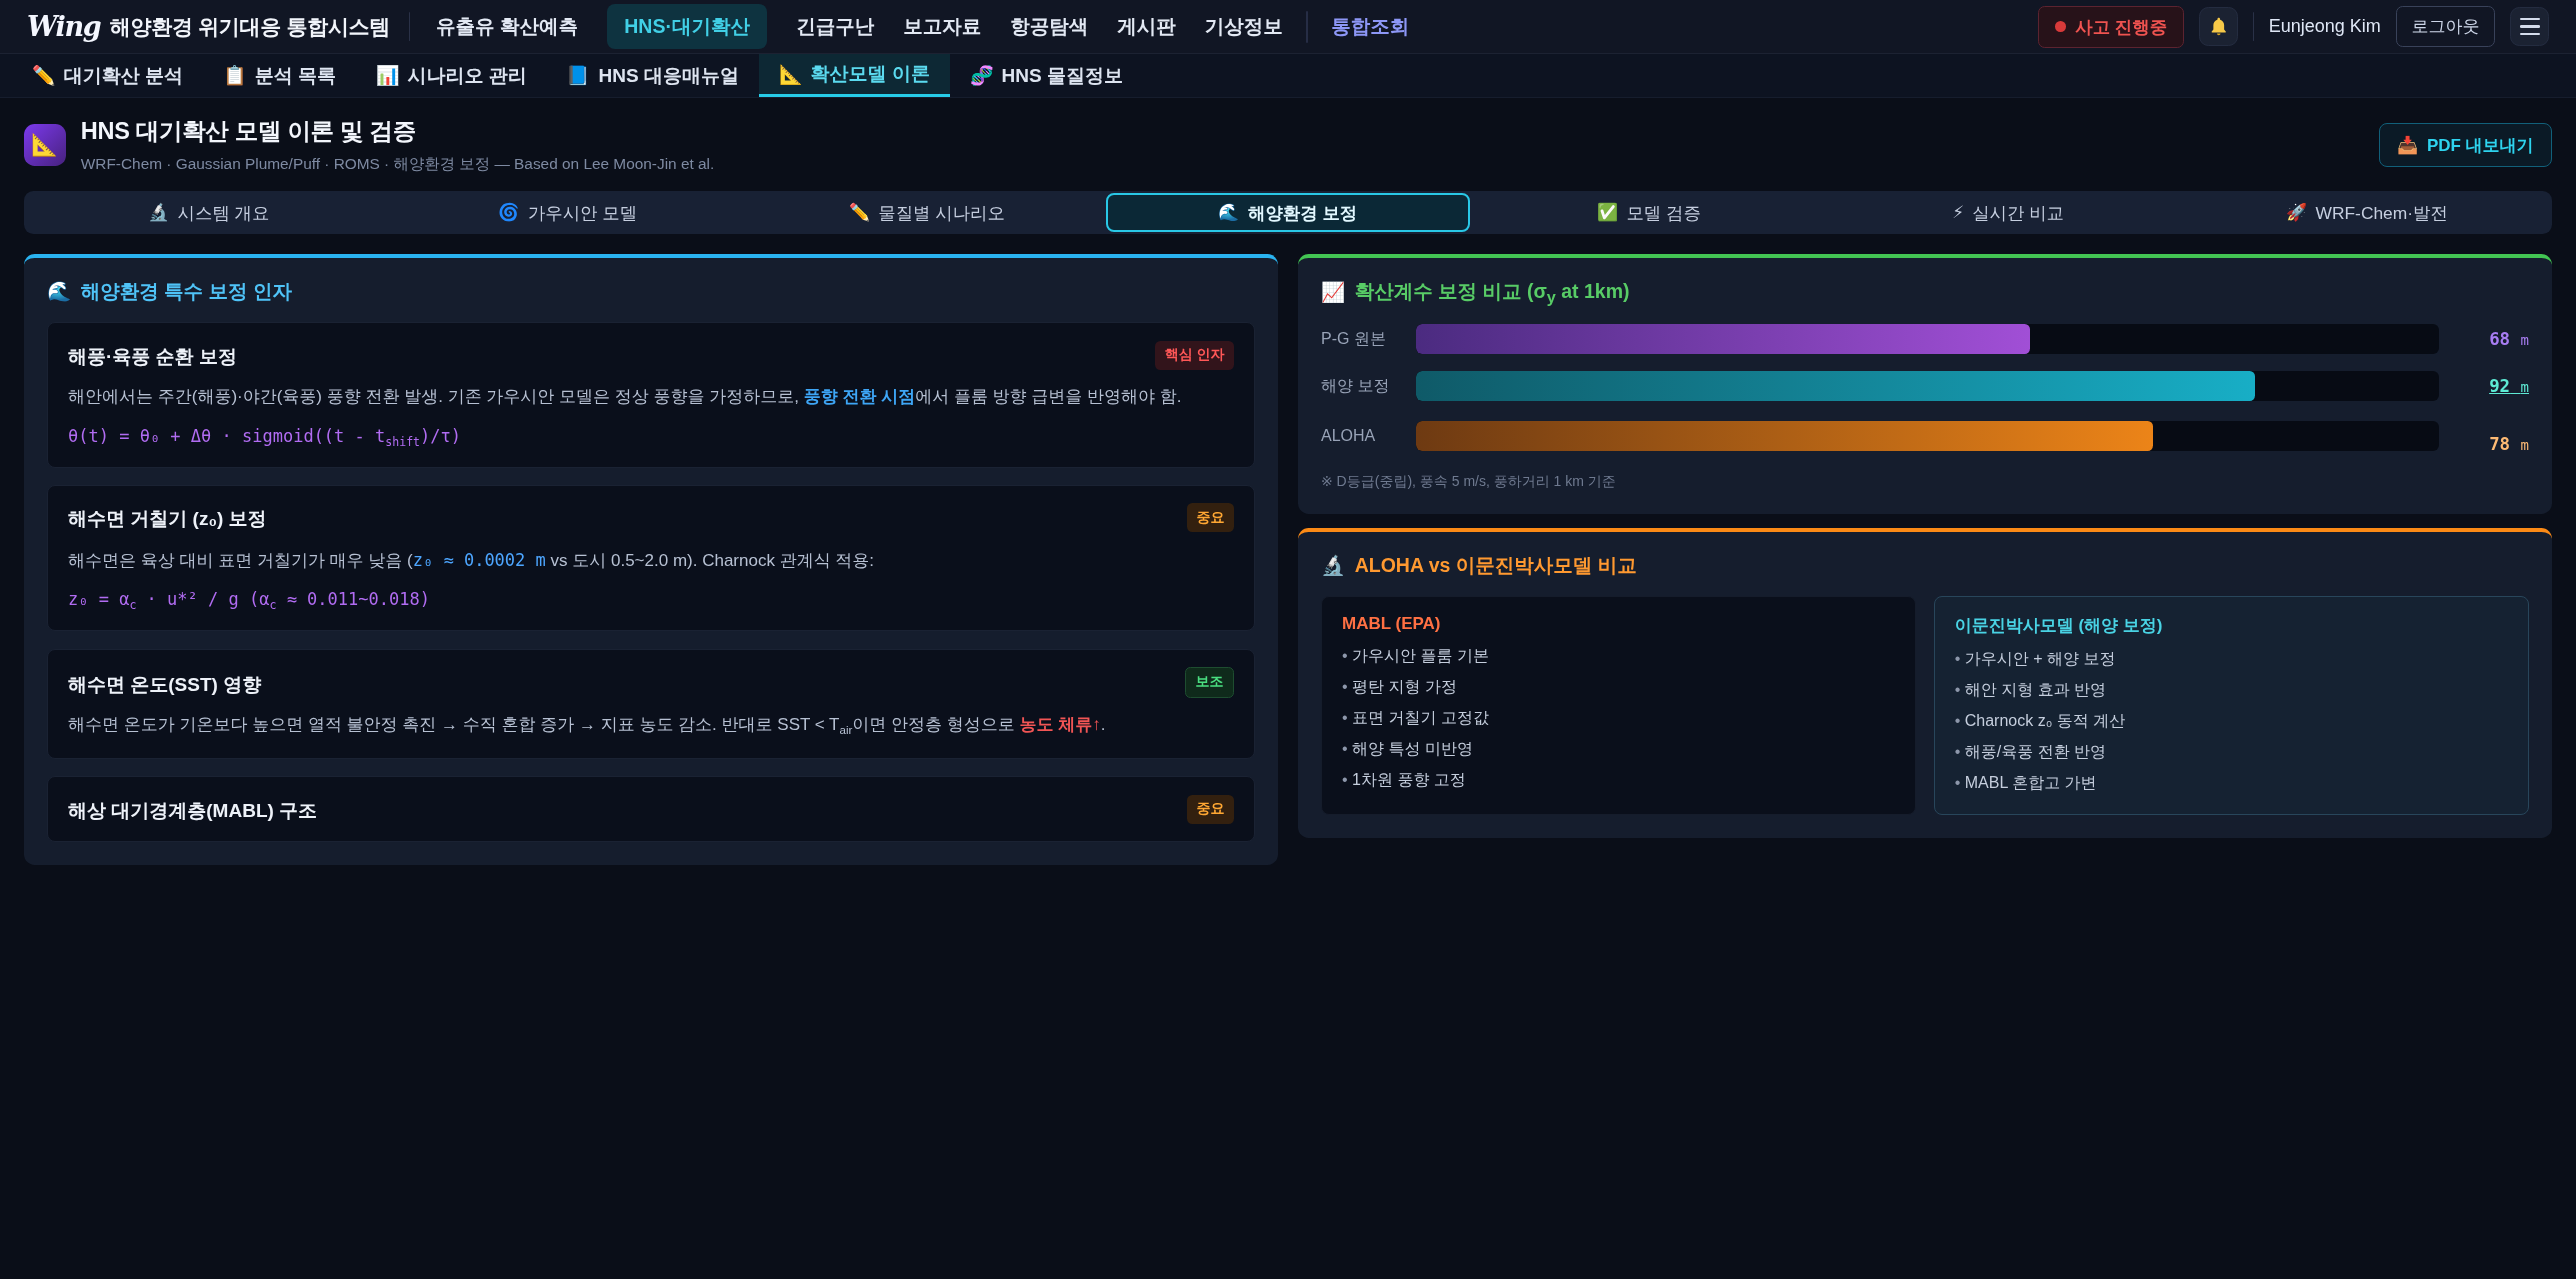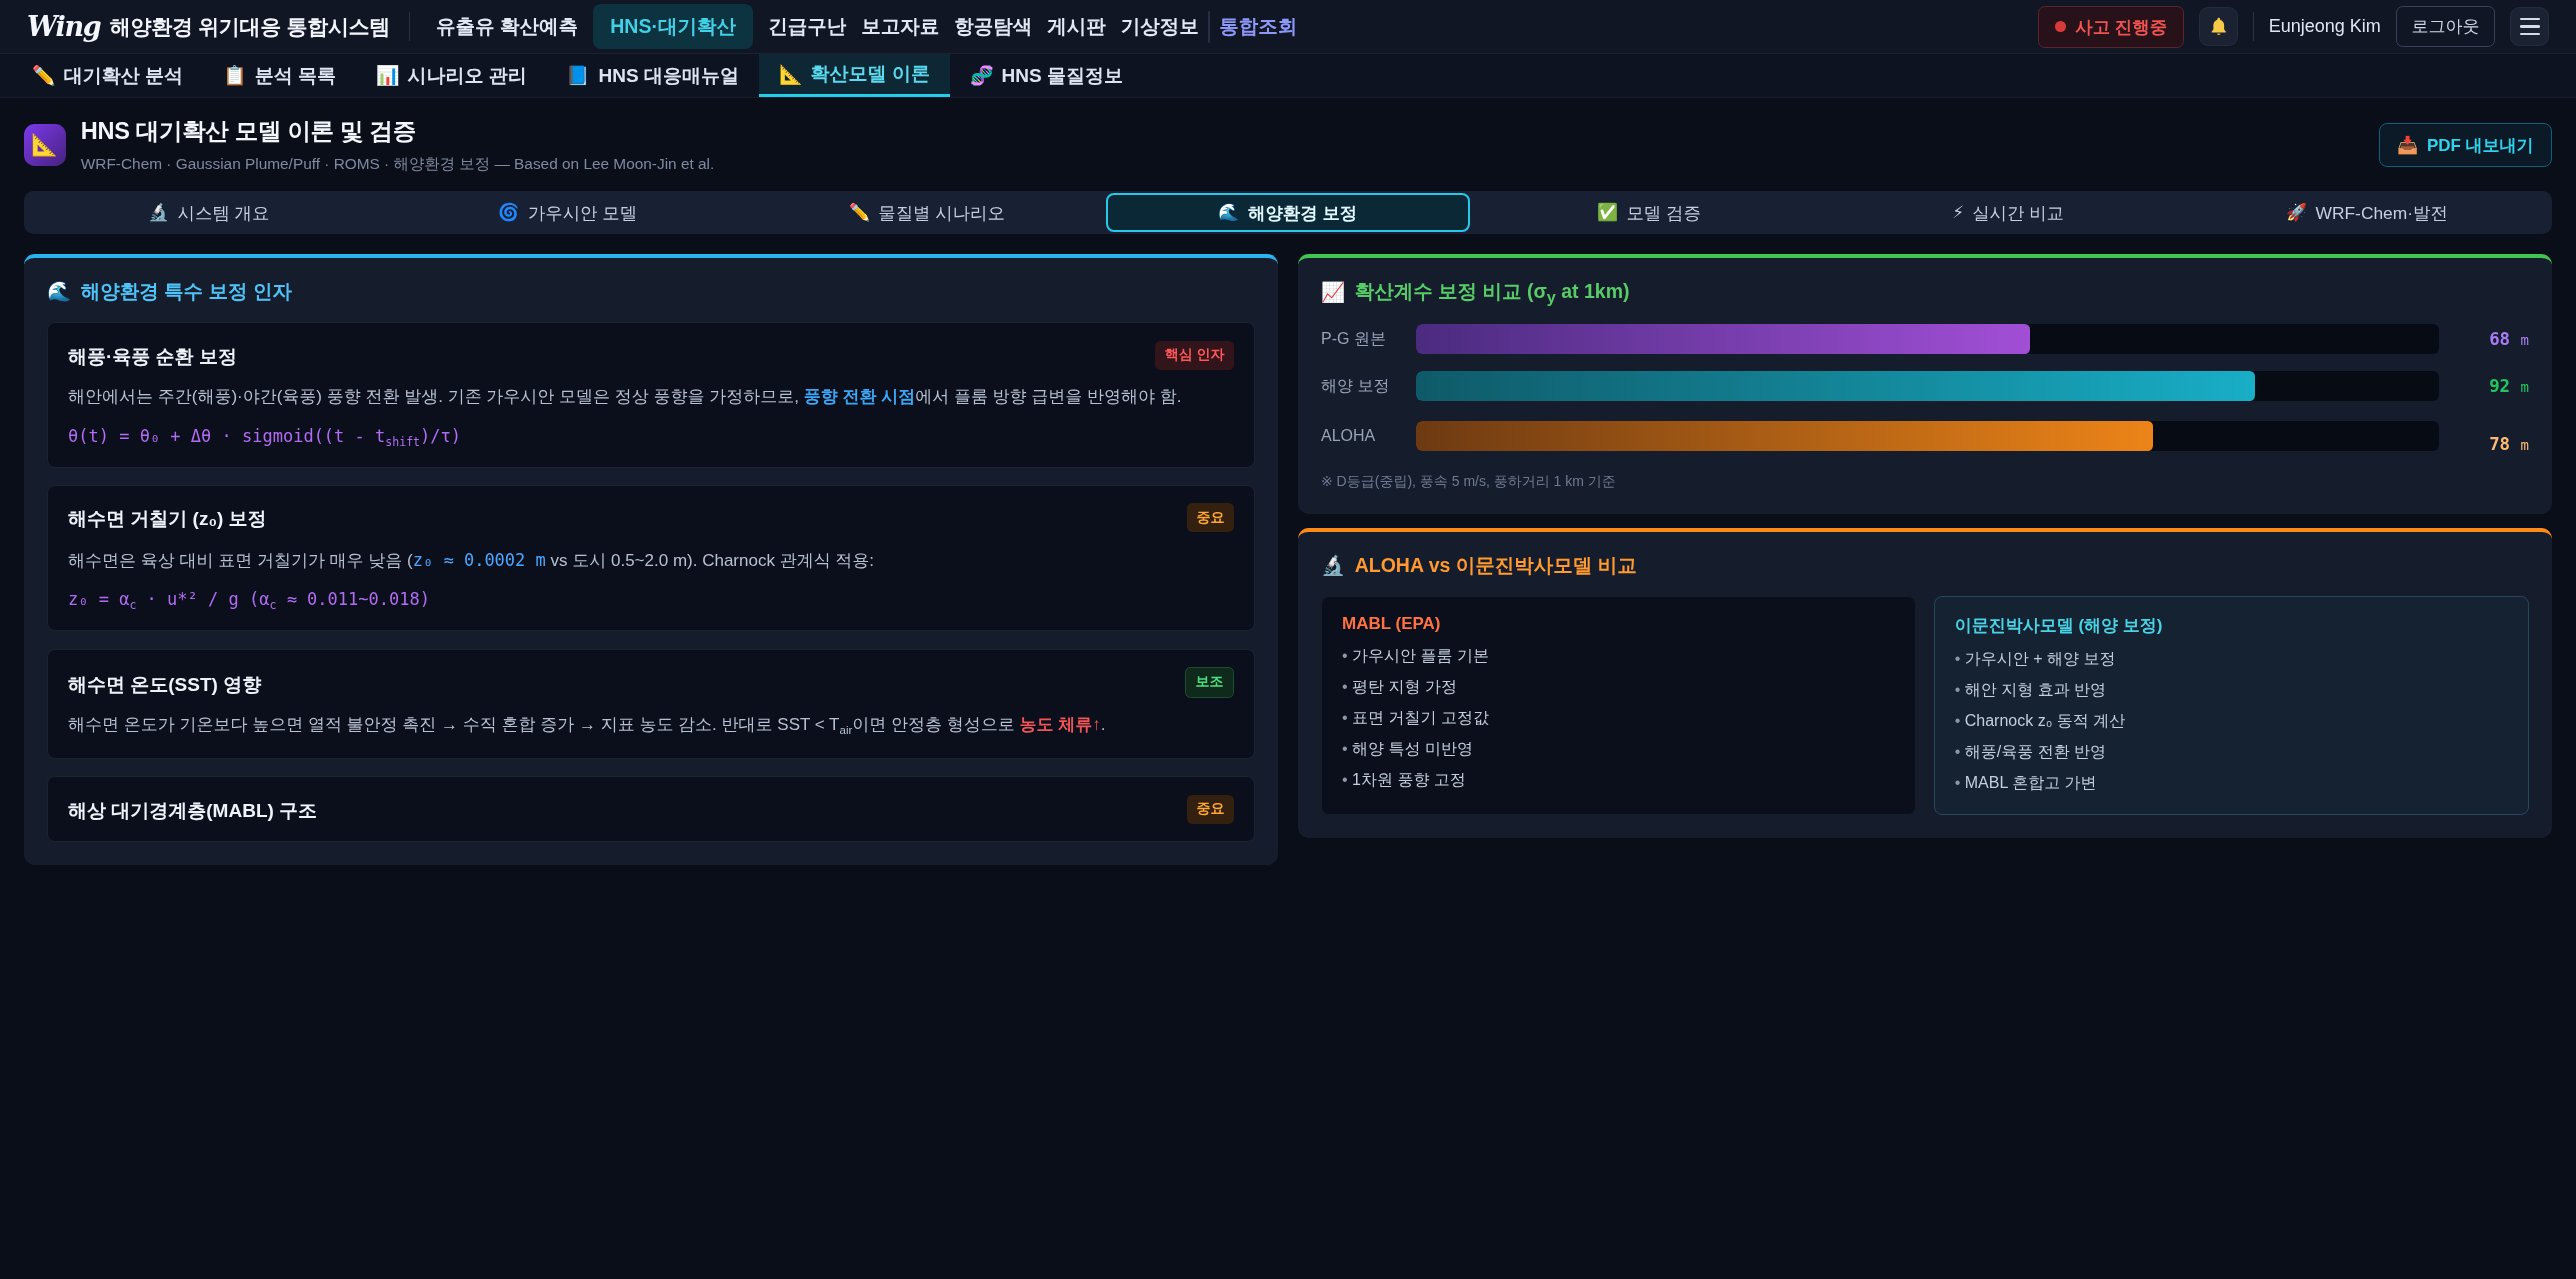--- a/index.html
+++ b/index.html
@@ -13,21 +13,21 @@
 
   
   .topbar {
     height: 54px; background: #111624; border-bottom: 0.7px solid #1c2232;
     display: flex; align-items: center; padding: 0 27px; gap: 19px;
   }
   .brand { display: flex; align-items: center; gap: 9.4px; cursor: pointer; }
   .logo-mark { font-family: "DejaVu Serif", serif; font-style: italic; font-weight: 700; font-size: 27px; color: #f4f7ff; letter-spacing: -1.3px; }
   .logo-title { font-size: 21px; font-weight: 700; color: #f2f5fb; letter-spacing: -0.3px; }
   .v-divider { width: 1.3px; height: 29.5px; background: #2a3147; border-radius: 1.3px; }
-  .mainnav { display: flex; align-items: center; gap: 15px; margin-left: 6.7px; flex: 1; }
+  .mainnav { display: flex; align-items: center; gap: 29px; margin-left: 6.7px; flex: 1; }
   .nav-item { font-size: 19.5px; font-weight: 700; color: #e3e9f4; cursor: pointer; white-space: nowrap; }
   .nav-item.chip-active {
     color: #41d0e6; background: #0e3340; padding: 9.4px 17.4px; border-radius: 8px;
   }
   .nav-item.accent { color: #8d97f6; }
   .nav-group-sep { width: 1.3px; height: 32px; background: #262d45; border-radius: 1.3px; margin: 0 -5.4px; }
   .topbar-right { display: flex; align-items: center; gap: 14.8px; margin-left: auto; }
   .incident-badge {
     display: flex; align-items: center; gap: 9.4px; color: #ef5350; font-size: 17.4px; font-weight: 700;
     background: #271219; border: 1.3px solid #5c2330; border-radius: 6.7px; padding: 8px 16px; cursor: pointer;
@@ -106,21 +106,21 @@
   
   .bar-row { display: flex; align-items: center; gap: 16px; margin-top: 17.4px; }
   .bar-label { width: 79px; font-size: 16px; color: #98a3b7; flex: none; }
   .bar-track { flex: 1; height: 29.5px; background: #070b14; border-radius: 6px; overflow: hidden; }
   .bar-fill { height: 100%; border-radius: 6px 5.4px 5.4px 6px; }
   .fill-purple { background: linear-gradient(90deg, #4b2b80, #a14fd6); }
   .fill-teal   { background: linear-gradient(90deg, #0f5a68, #18aec6); }
   .fill-orange { background: linear-gradient(90deg, #6e3a12, #ec8418); }
   .bar-value { width: 74px; flex: none; text-align: right; font-family: "DejaVu Sans Mono", monospace; font-size: 17.4px; font-weight: 700; }
   .bar-value .unit { font-size: 14px; font-weight: 400; }
-  .val-purple { color: #a87df2; } .val-teal { color: #22c55e; } .val-orange { color: #fdba74; margin-top: 16px; }
+  .val-purple { color: #a87df2; } .val-teal { color: #5eead4; text-decoration: underline; } .val-orange { color: #fdba74; margin-top: 16px; }
   .chart-footnote { margin-top: 19px; font-size: 14px; color: #6f7a90; }
 
   
   .right-col { display: flex; flex-direction: column; gap: 13.4px; }
   .compare-grid { display: grid; grid-template-columns: 1fr 1fr; gap: 17.4px; margin-top: 17.4px; }
   .compare-box { border-radius: 8px; padding: 17.4px 20px 20px; }
   .compare-box.aloha { background: #0a0f1b; border: 0.7px solid #151c2b; }
   .compare-box.lee { background: #152232; border: 0.7px solid #28465b; }
   .compare-box h4 { font-size: 17px; font-weight: 700; margin-bottom: 12px; }
   .compare-box.aloha h4 { color: #ff7043; }

